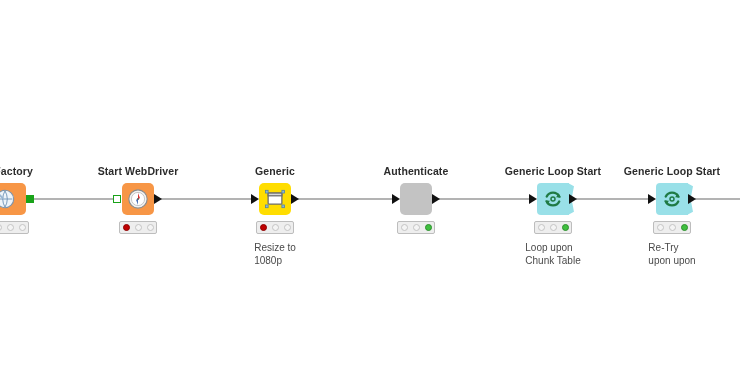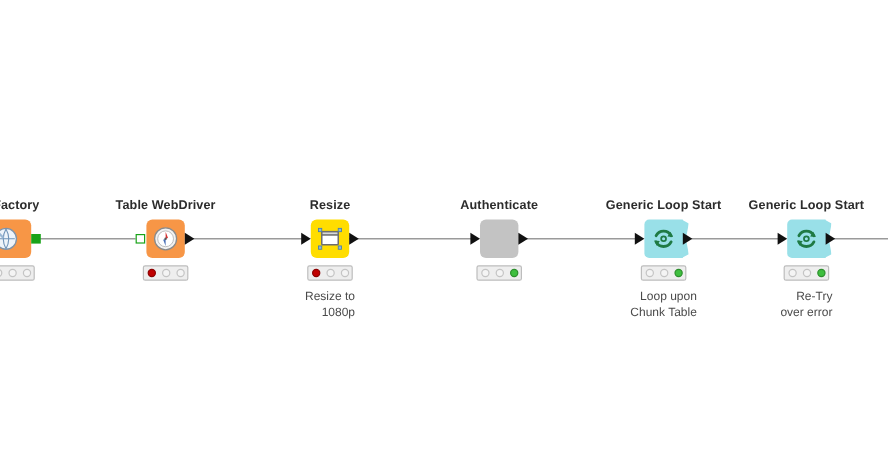--- a/index.html
+++ b/index.html
@@ -150,21 +150,21 @@
   .lamp.on-red   { background: #c00000; border-color: #8d0000; }
   .lamp.on-green { background: #3fbf3f; border-color: #2d8f2d; }
 
   
   .node-note {
     position: absolute;
     left: 50%;
     transform: translateX(-50%);
     top: 42px;
     white-space: pre;
-    text-align: right;
+    text-align: left;
     font-size: 10px;
     color: #4a4a4a;
     line-height: 13px;
   }
 </style>
 </head>
 <body>
 
 <div id="canvas">
 
@@ -190,40 +190,40 @@
             </svg></span>
         </div>
         <div class="port port-out port-sq-filled"></div>
         <div class="status" style="left: auto; right: -19px; transform: none;">
           <span class="lamp"></span>
           <span class="lamp"></span>
           <span class="lamp"></span>
         </div>
       </div>
       <div class="node" style="left: 138px; top: 199px;">
-        <div class="node-title">Table WebDriver</div>
+        <div class="node-title">Start WebDriver</div>
         <div class="node-body fill-orange">
           <span class="node-icon"><svg viewBox="0 0 24 24" width="22" height="22" aria-hidden="true">
               <circle cx="12" cy="12" r="10" fill="#f2f2f2" stroke="#8a8a8a" stroke-width="1.2"></circle>
               <circle cx="12" cy="12" r="7.2" fill="#ffffff" stroke="#b5b5b5" stroke-width="0.8"></circle>
               <polygon points="12,5.5 14.2,11.2 12,12 " fill="#d83030"></polygon>
               <polygon points="12,18.5 9.8,12.8 12,12 " fill="#4a6fb5"></polygon>
               <circle cx="12" cy="12" r="1.1" fill="#555"></circle>
             </svg></span>
         </div>
         <div class="port port-in port-sq-hollow"></div>
         <div class="port port-out port-tri"></div>
         <div class="status">
           <span class="lamp on-red"></span>
           <span class="lamp"></span>
           <span class="lamp"></span>
         </div>
       </div>
       <div class="node" style="left: 275px; top: 199px;">
-        <div class="node-title">Resize</div>
+        <div class="node-title">Generic</div>
         <div class="node-body fill-yellow">
           <span class="node-icon"><svg viewBox="0 0 24 24" width="22" height="22" aria-hidden="true">
               <rect x="4.5" y="5.5" width="15" height="12" rx="1" fill="#ffffff" stroke="#6d6d6d" stroke-width="1.4"></rect>
               <rect x="4.5" y="5.5" width="15" height="3" fill="#d8d8d8" stroke="#6d6d6d" stroke-width="1.4"></rect>
               <rect x="1.5" y="2.5" width="3" height="3" fill="#8fb7d6" stroke="#4a7ea8" stroke-width="0.8"></rect>
               <rect x="19.5" y="2.5" width="3" height="3" fill="#8fb7d6" stroke="#4a7ea8" stroke-width="0.8"></rect>
               <rect x="1.5" y="18.5" width="3" height="3" fill="#8fb7d6" stroke="#4a7ea8" stroke-width="0.8"></rect>
               <rect x="19.5" y="18.5" width="3" height="3" fill="#8fb7d6" stroke="#4a7ea8" stroke-width="0.8"></rect>
             </svg></span>
         </div>
@@ -283,17 +283,17 @@
             </svg></span>
         </div>
         <div class="port port-in port-tri"></div>
         <div class="port port-out port-tri"></div>
         <div class="status">
           <span class="lamp"></span>
           <span class="lamp"></span>
           <span class="lamp on-green"></span>
         </div>
         <div class="node-note">Re-Try
-over error</div>
+upon upon</div>
       </div>
     </div>
 
 </div>
 
 </body></html>

